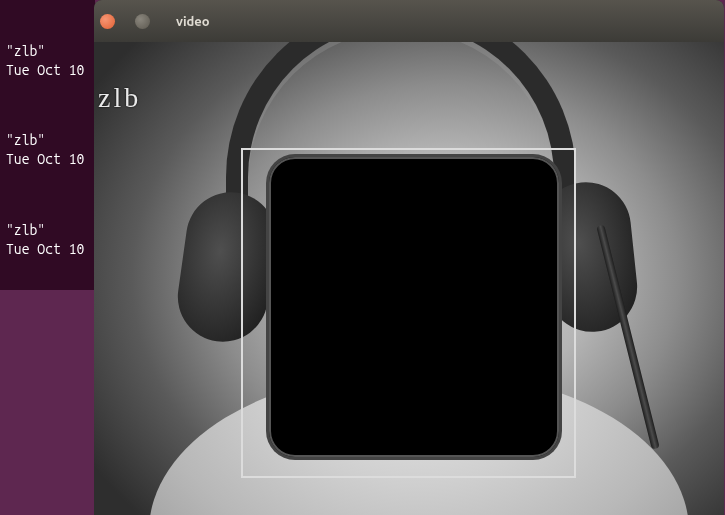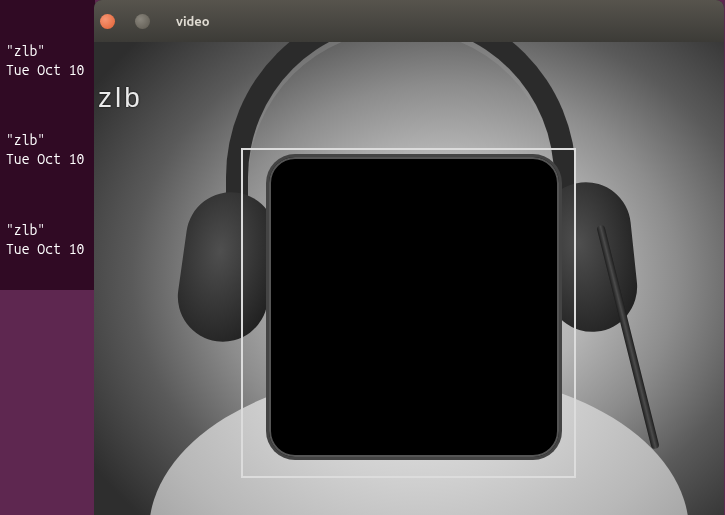--- a/index.html
+++ b/index.html
@@ -110,21 +110,21 @@
   .detect-box {
     position: absolute;
     left: 147px; top: 106px;
     width: 335px; height: 330px;
     border: 2px solid #dcdcdc;
   }
   .overlay-label {
     position: absolute;
     left: 4px; top: 40px;
     color: #eaeaea;
-    font-family: Liberation Sans, sans-serif;
+    font-family: Liberation Serif, serif;
     font-size: 28px;
     letter-spacing: 3px;
     text-shadow: 0 0 2px #000;
   }
   .watermark {
     position: absolute;
     right: 10px; bottom: 6px;
     color: rgba(230,230,230,0.55);
     font-family: sans-serif;
     font-size: 13px;

